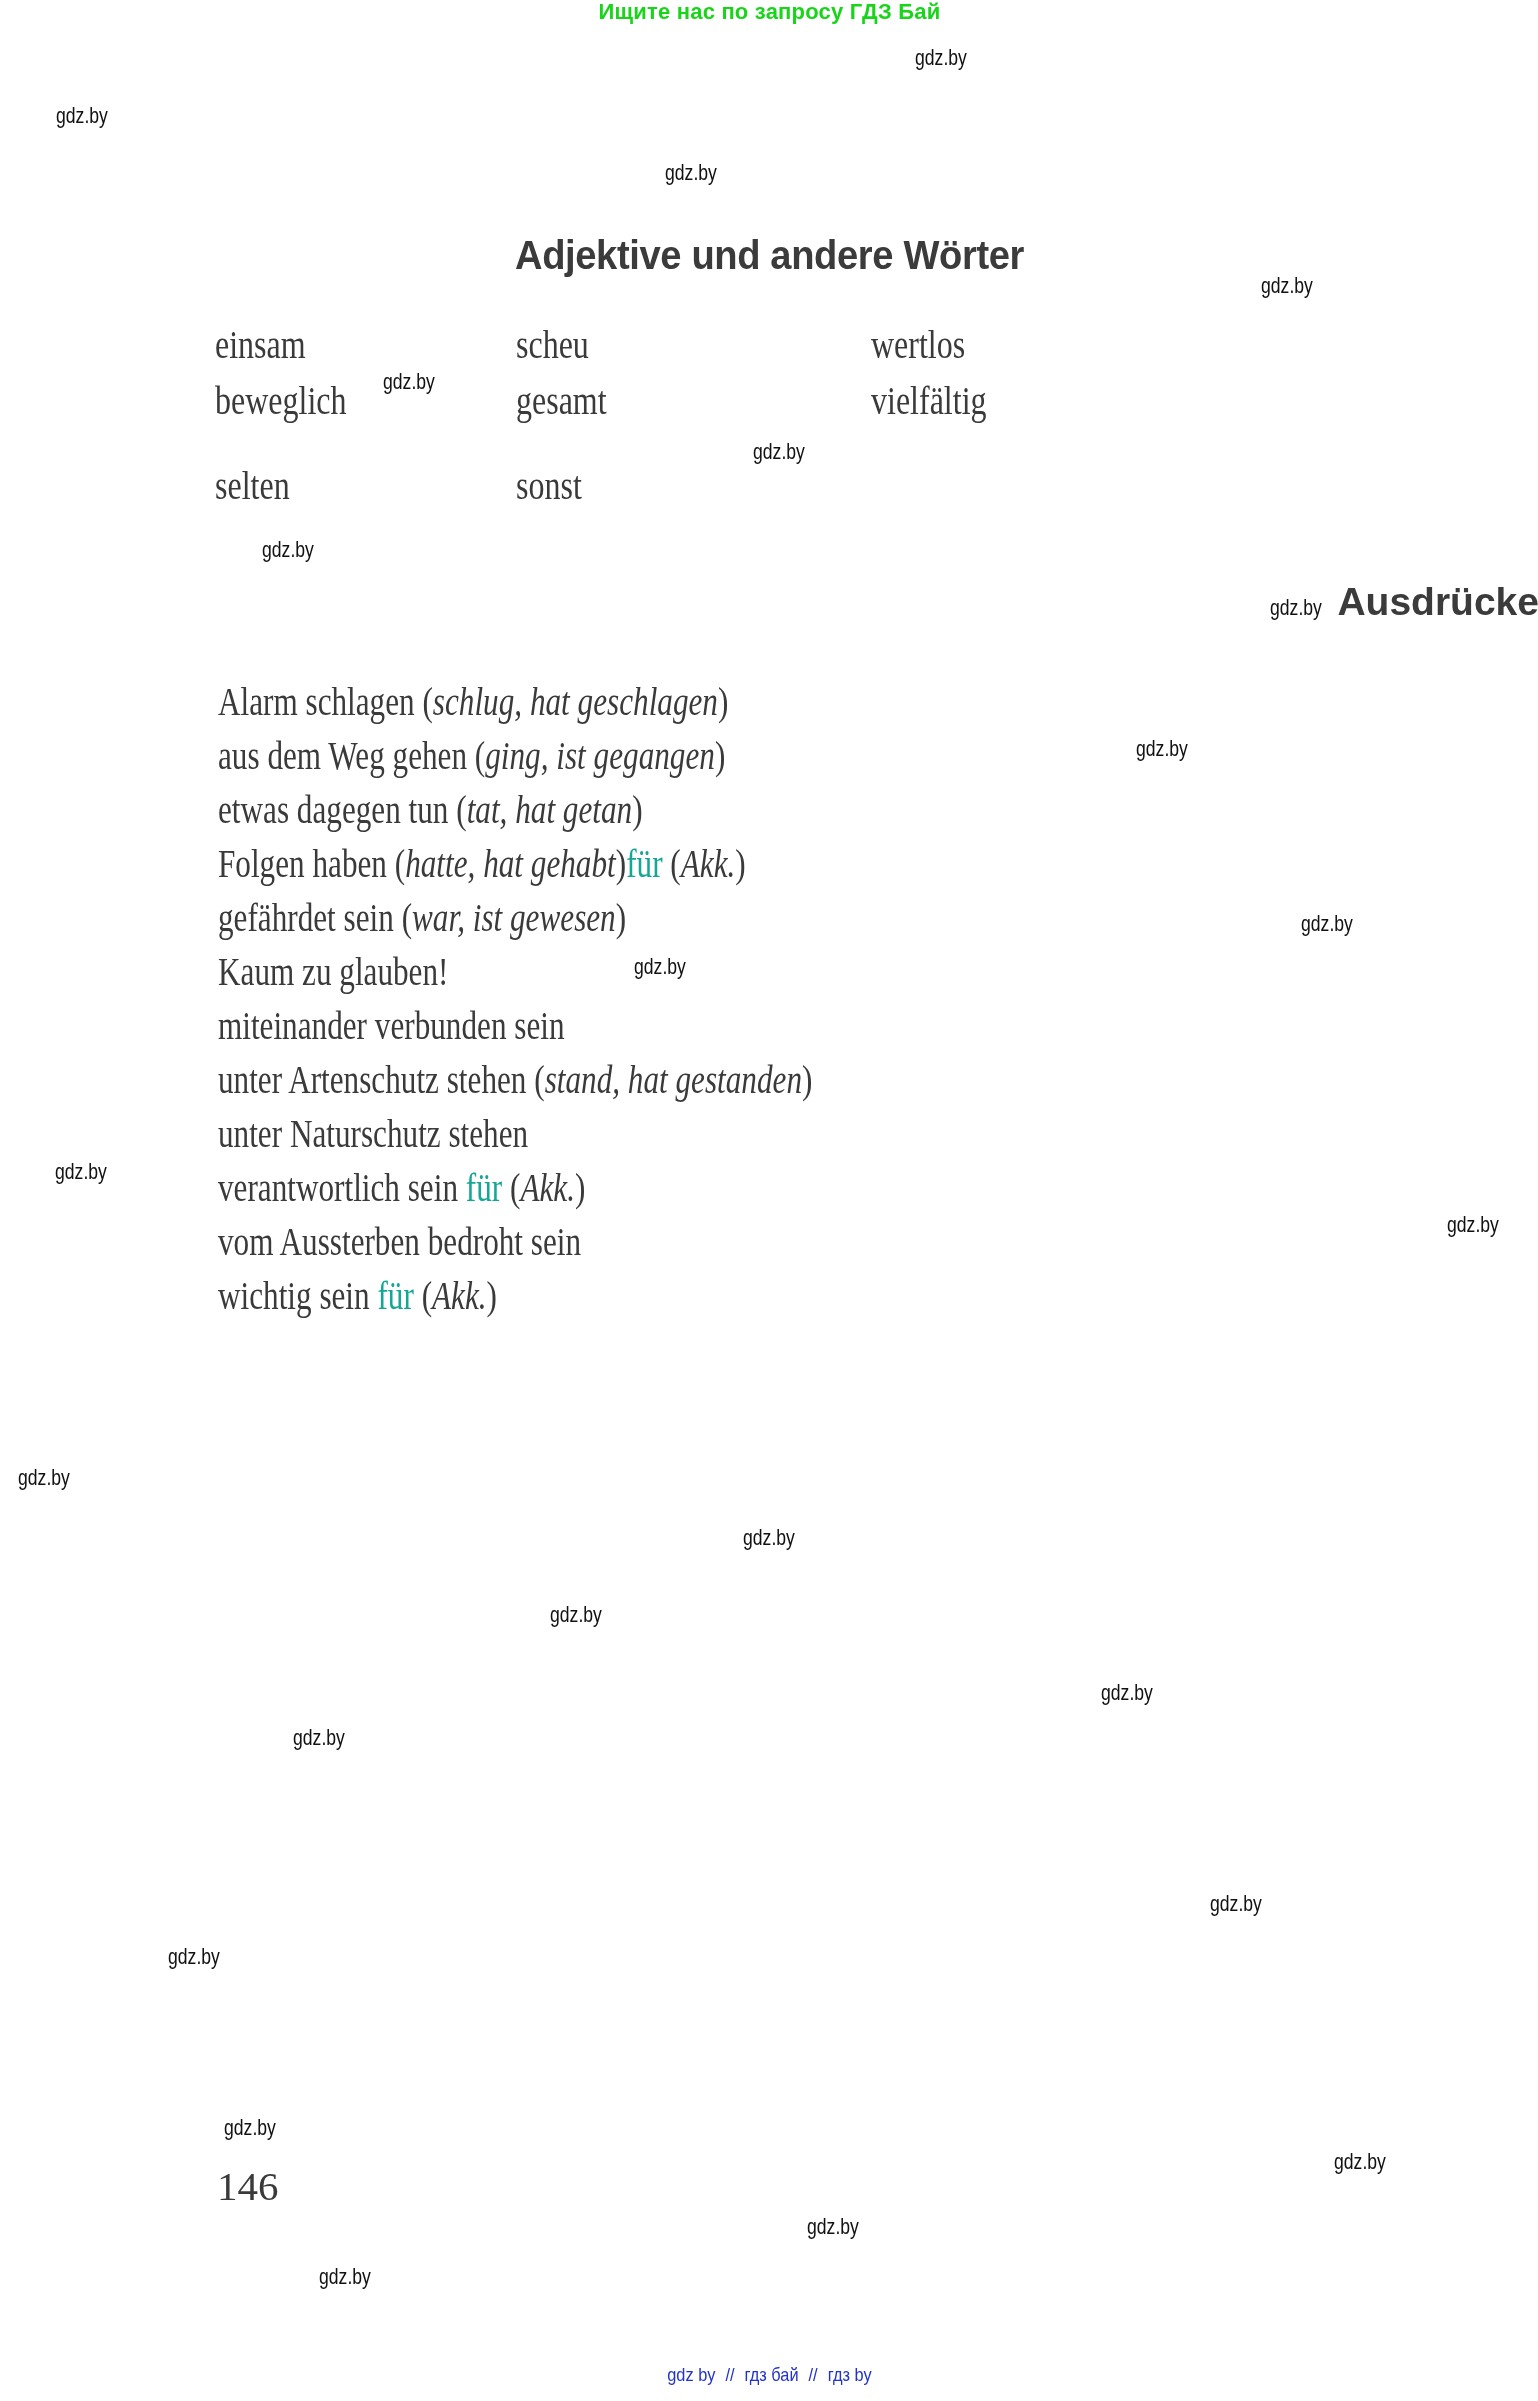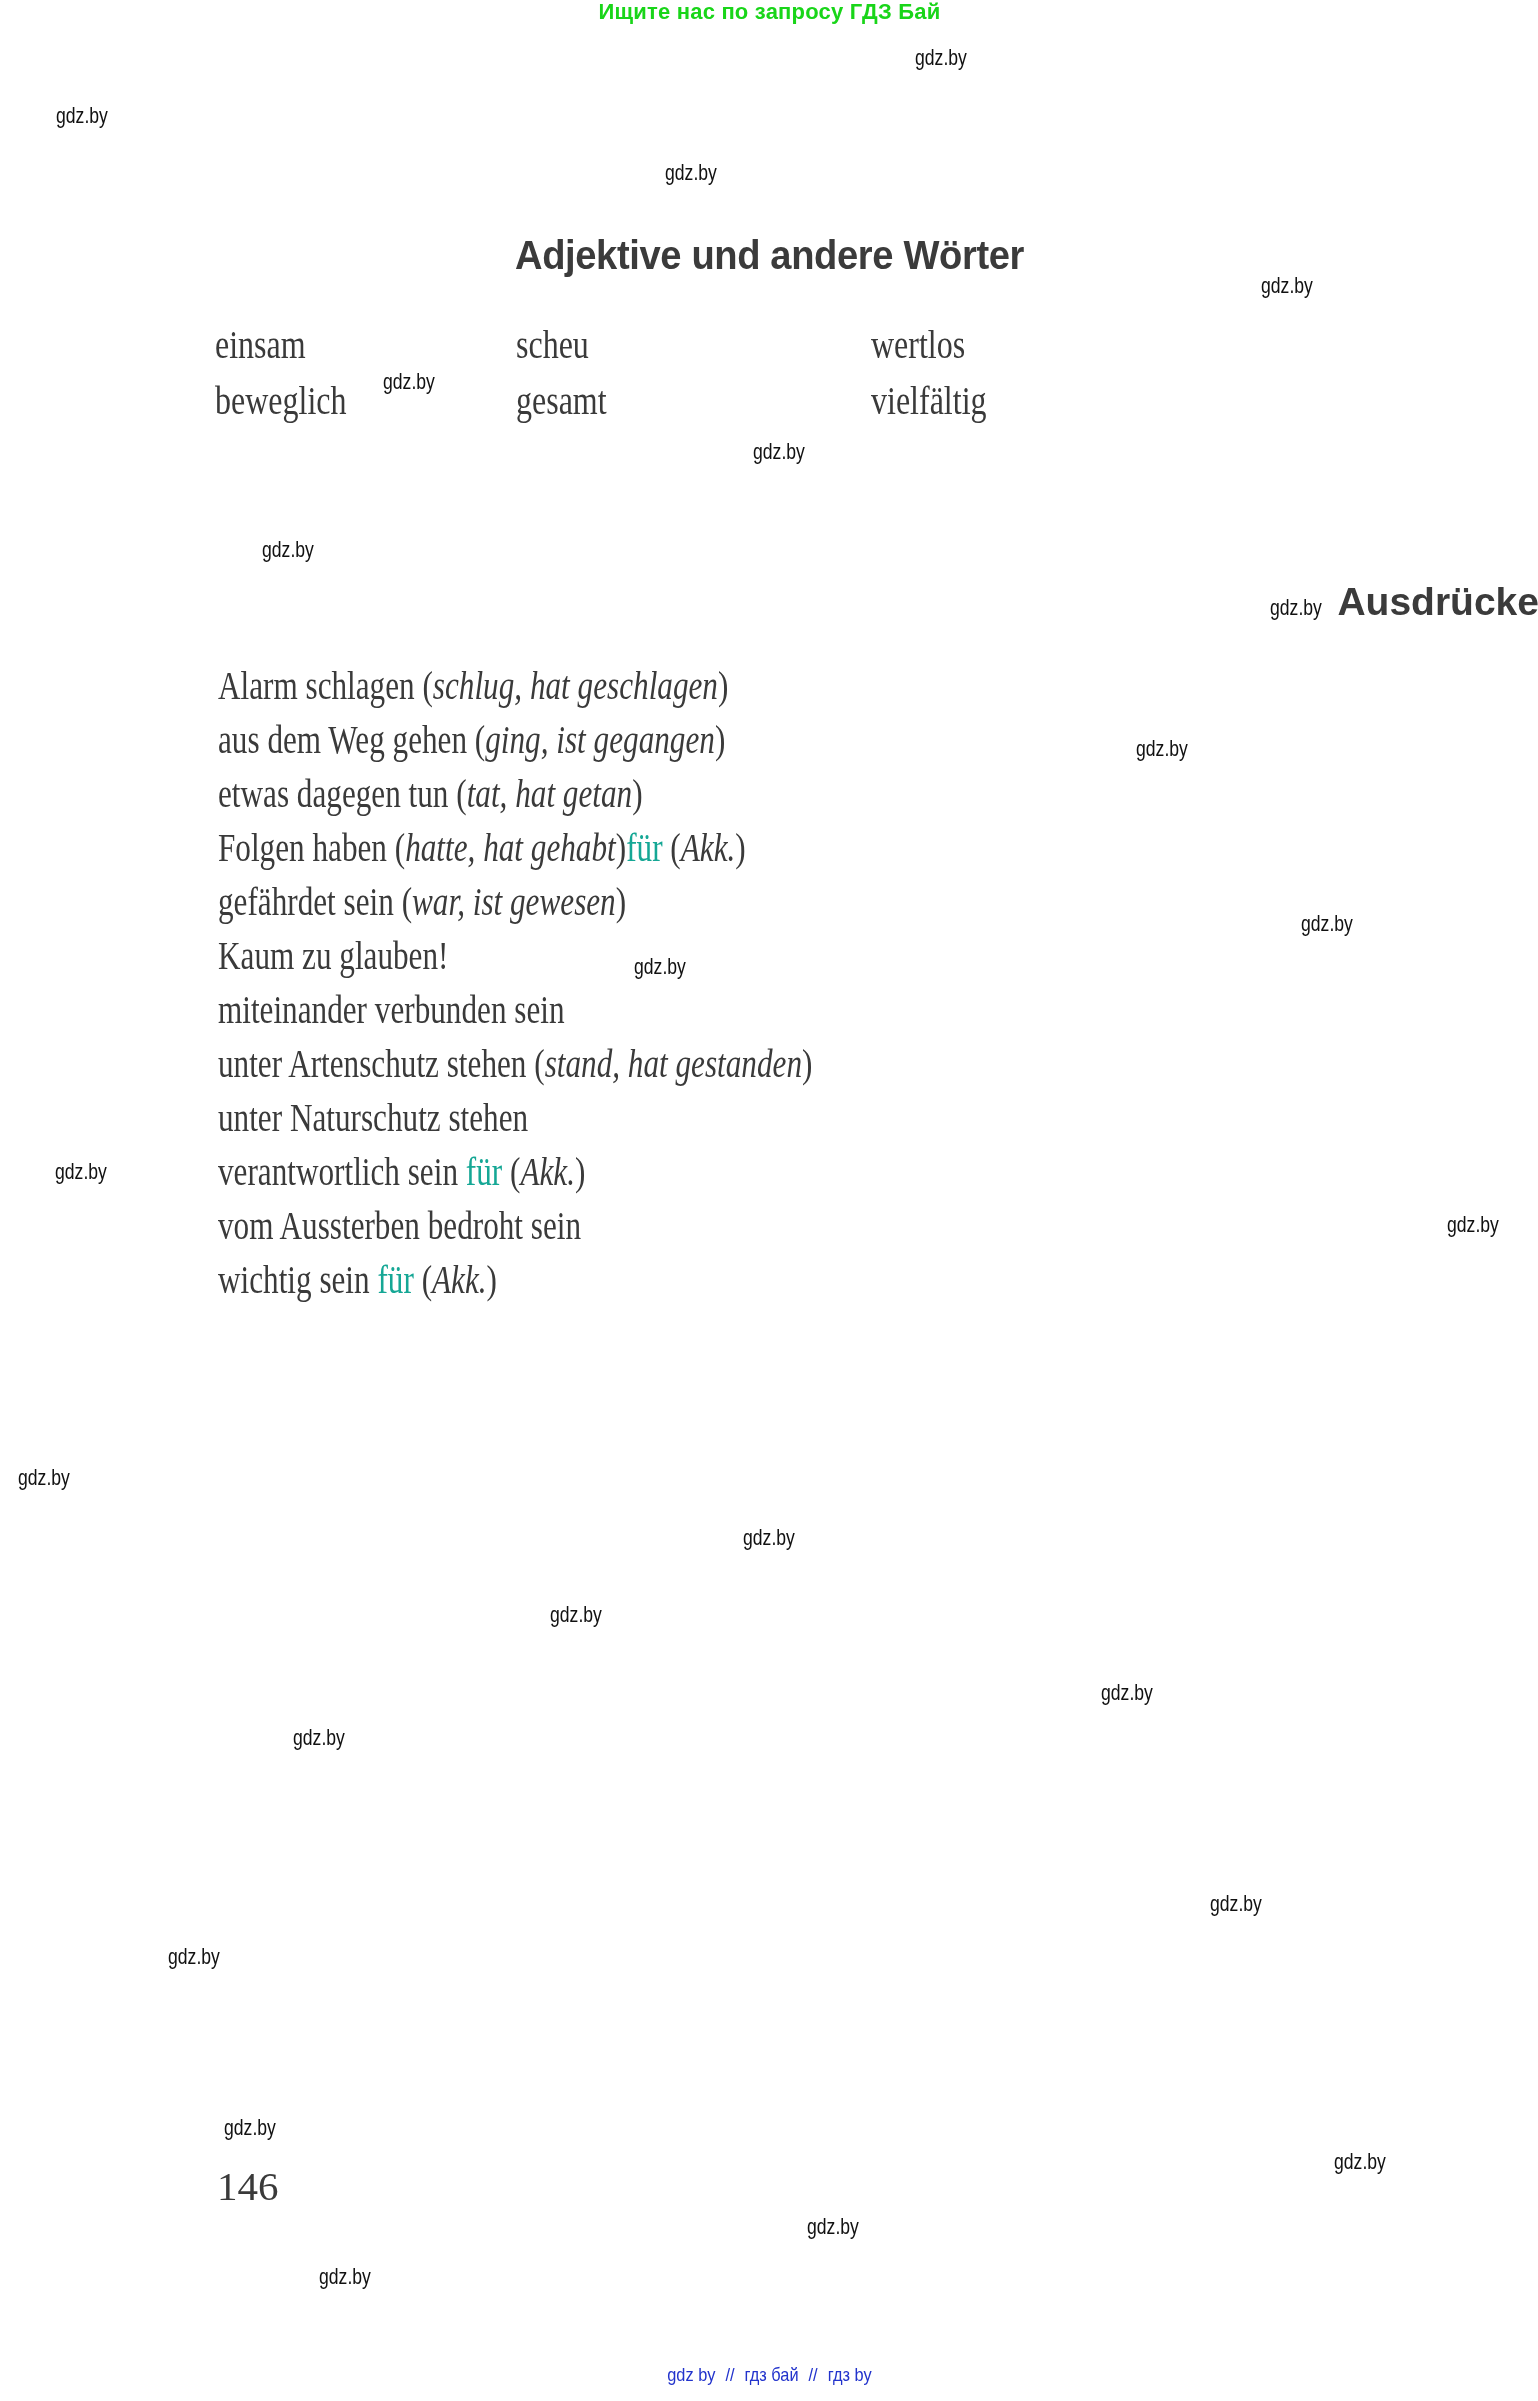--- a/index.html
+++ b/index.html
@@ -93,21 +93,21 @@
   }
   .col-1 { width: 301px; }
   .col-2 { width: 355px; }
   .col-3 { width: 319px; }
   .row-gap { height: 29px; }
 
   
   .expr-list {
     position: absolute;
     left: 218px;
-    top: 659px;
+    top: 675px;
     width: 1152px;
   }
   .expr-line {
     font-family: "Liberation Serif", serif;
     font-size: 39px;
     color: #3a3a3a;
     line-height: 54px;
     white-space: nowrap;
     transform: scaleX(0.80);
     transform-origin: left center;
@@ -188,20 +188,25 @@
         <div class="word-cell col-1">einsam</div>
         <div class="word-cell col-2">scheu</div>
         <div class="word-cell col-3">wertlos</div>
       </div>
       <div class="word-row">
         <div class="word-cell col-1">beweglich</div>
         <div class="word-cell col-2">gesamt</div>
         <div class="word-cell col-3">vielfältig</div>
       </div>
       <div class="row-gap"></div>
+      <div class="word-row">
+        <div class="word-cell col-1">selten</div>
+        <div class="word-cell col-2">sonst</div>
+        <div class="word-cell col-3"></div>
+      </div>
     </div>
 
   <div class="section-title title-ausdruecke">Ausdrücke</div>
 
   <div class="expr-list" id="expr-list">
       <div class="expr-line"><span>Alarm schlagen (</span><i>schlug, hat geschlagen</i><span>)</span></div>
       <div class="expr-line"><span>aus dem Weg gehen (</span><i>ging, ist gegangen</i><span>)</span></div>
       <div class="expr-line"><span>etwas dagegen tun (</span><i>tat, hat getan</i><span>)</span></div>
       <div class="expr-line"><span>Folgen haben (</span><i>hatte, hat gehabt</i><span>)</span><span class="teal">für</span><span> (</span><i>Akk.</i><span>)</span></div>
       <div class="expr-line"><span>gefährdet sein (</span><i>war, ist gewesen</i><span>)</span></div>

